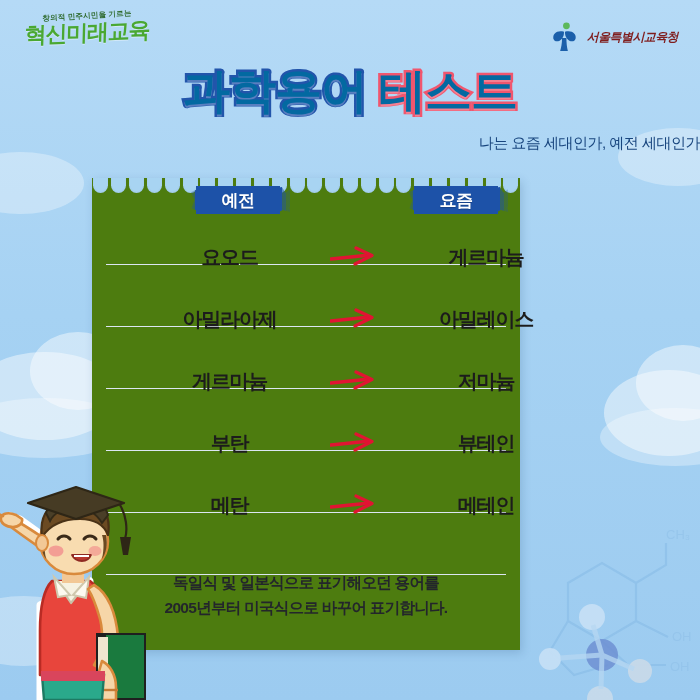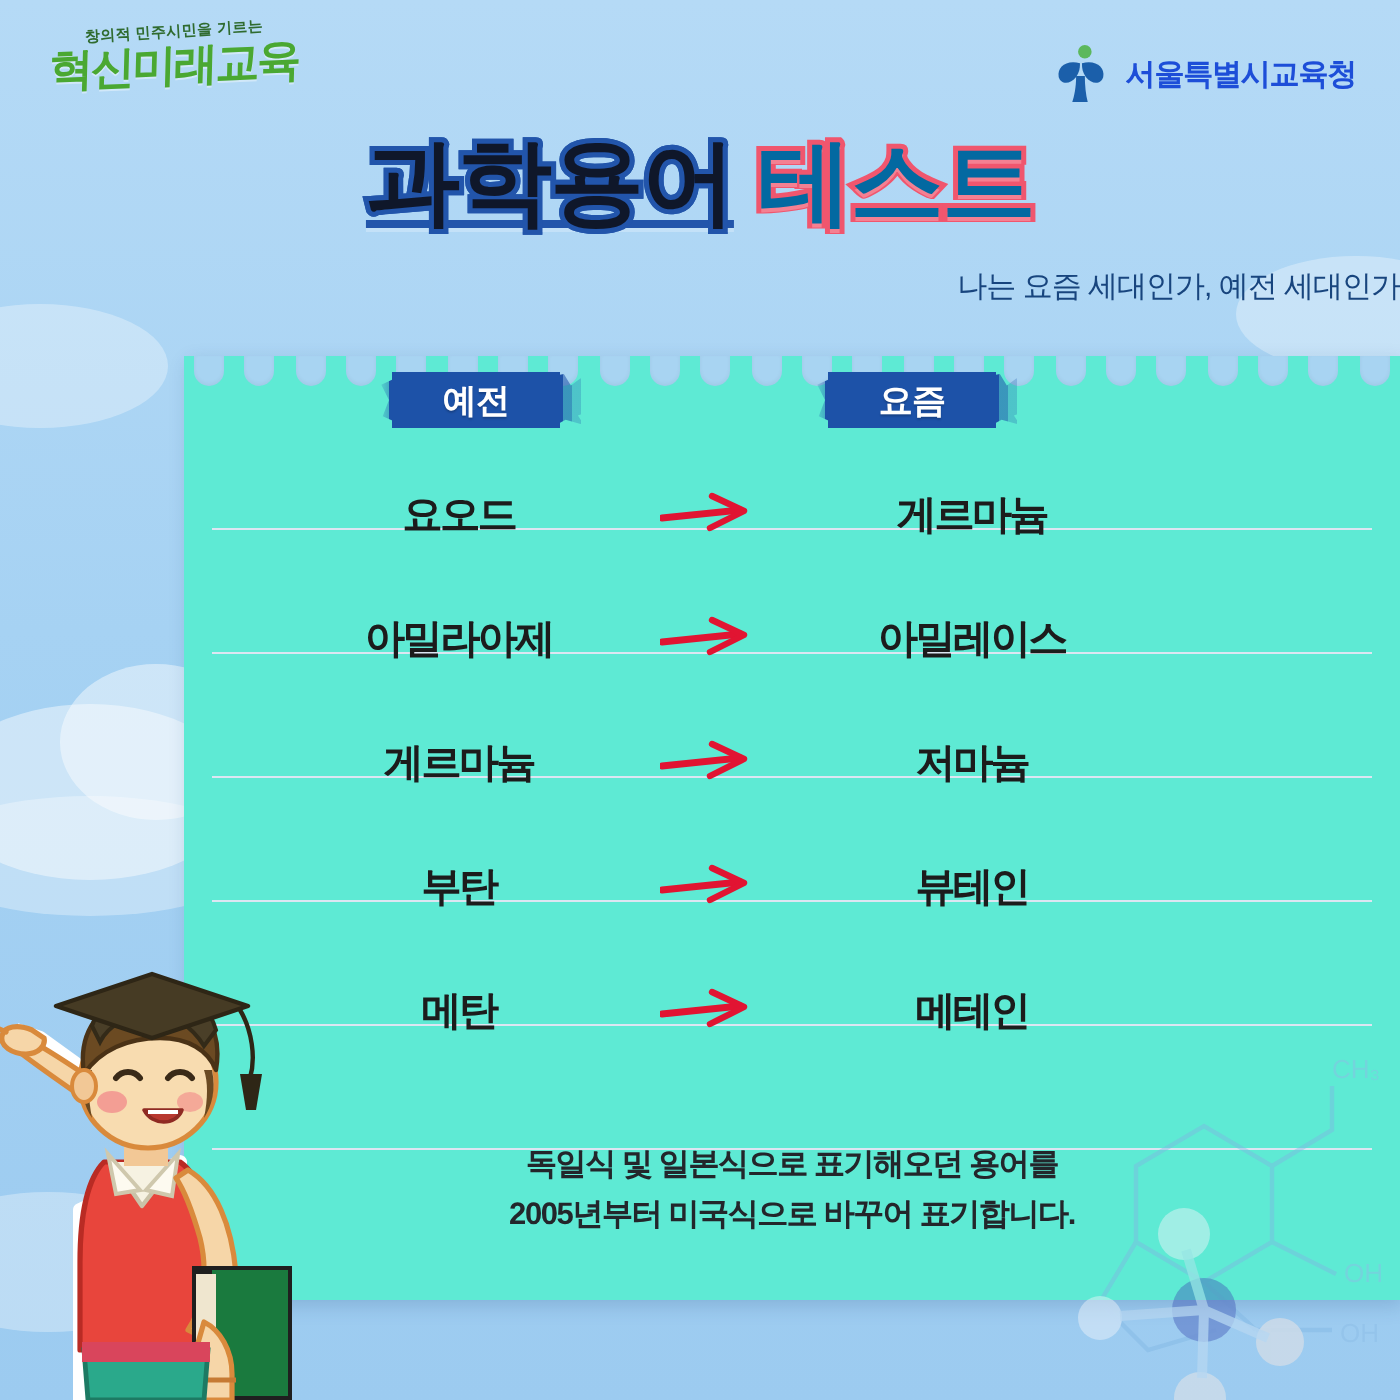--- a/index.html
+++ b/index.html
@@ -58,63 +58,63 @@
     white-space:nowrap;
   }
 
   
   .logo-right {
     position:absolute; right:22px; top:22px;
     display:flex; align-items:center; gap:9px;
   }
   .logo-right .mark { width:28px; height:30px; display:block; }
   .logo-right .office-name {
-    font-size:15px; font-weight:bold;
-    color:#1d4ed8; letter-spacing:-.6px;
+    font-size:12px; font-weight:bold;
+    color:#7f1d1d; letter-spacing:-.6px;
     white-space:nowrap;
+    font-style:italic;
   }
 
   
   .title-wrap {
     position:absolute; top:66px; left:0; right:0;
     text-align:center;
   }
   .title {
     display:inline-block;
     font-size:47px; font-weight:bold;
     letter-spacing:-1px;
     line-height:1.05;
     white-space:nowrap;
   }
   .title .t-blue {
-    color:#0f172a;
+    color:#0369a1;
     -webkit-text-stroke:5px #2255ab;
     paint-order:stroke fill;
     text-shadow:0 2px 0 rgba(255,255,255,.25);
-    text-decoration:underline;
   }
   .title .t-red {
     color:#0369a1;
     -webkit-text-stroke:5px #f0566e;
     paint-order:stroke fill;
     text-shadow:0 2px 0 rgba(255,255,255,.25);
   }
   .subtitle {
     position:absolute; top:134px; left:0; right:0;
     text-align:right;
     font-size:15px; font-weight:normal;
     color:#18457e; letter-spacing:-.5px;
   }
 
   
   .paper {
     position:absolute;
     left:92px; top:178px;
-    width:608px; height:472px;
-    background:#5eead4;
+    width:428px; height:472px;
+    background:#4d7c0f;
     box-shadow:2px 3px 9px rgba(20,60,110,.18);
   }
   
   .perf {
     position:absolute; left:0; top:0;
     width:100%; height:15px;
     display:flex; justify-content:space-around; align-items:flex-start;
     pointer-events:none;
   }
   .perf i {

